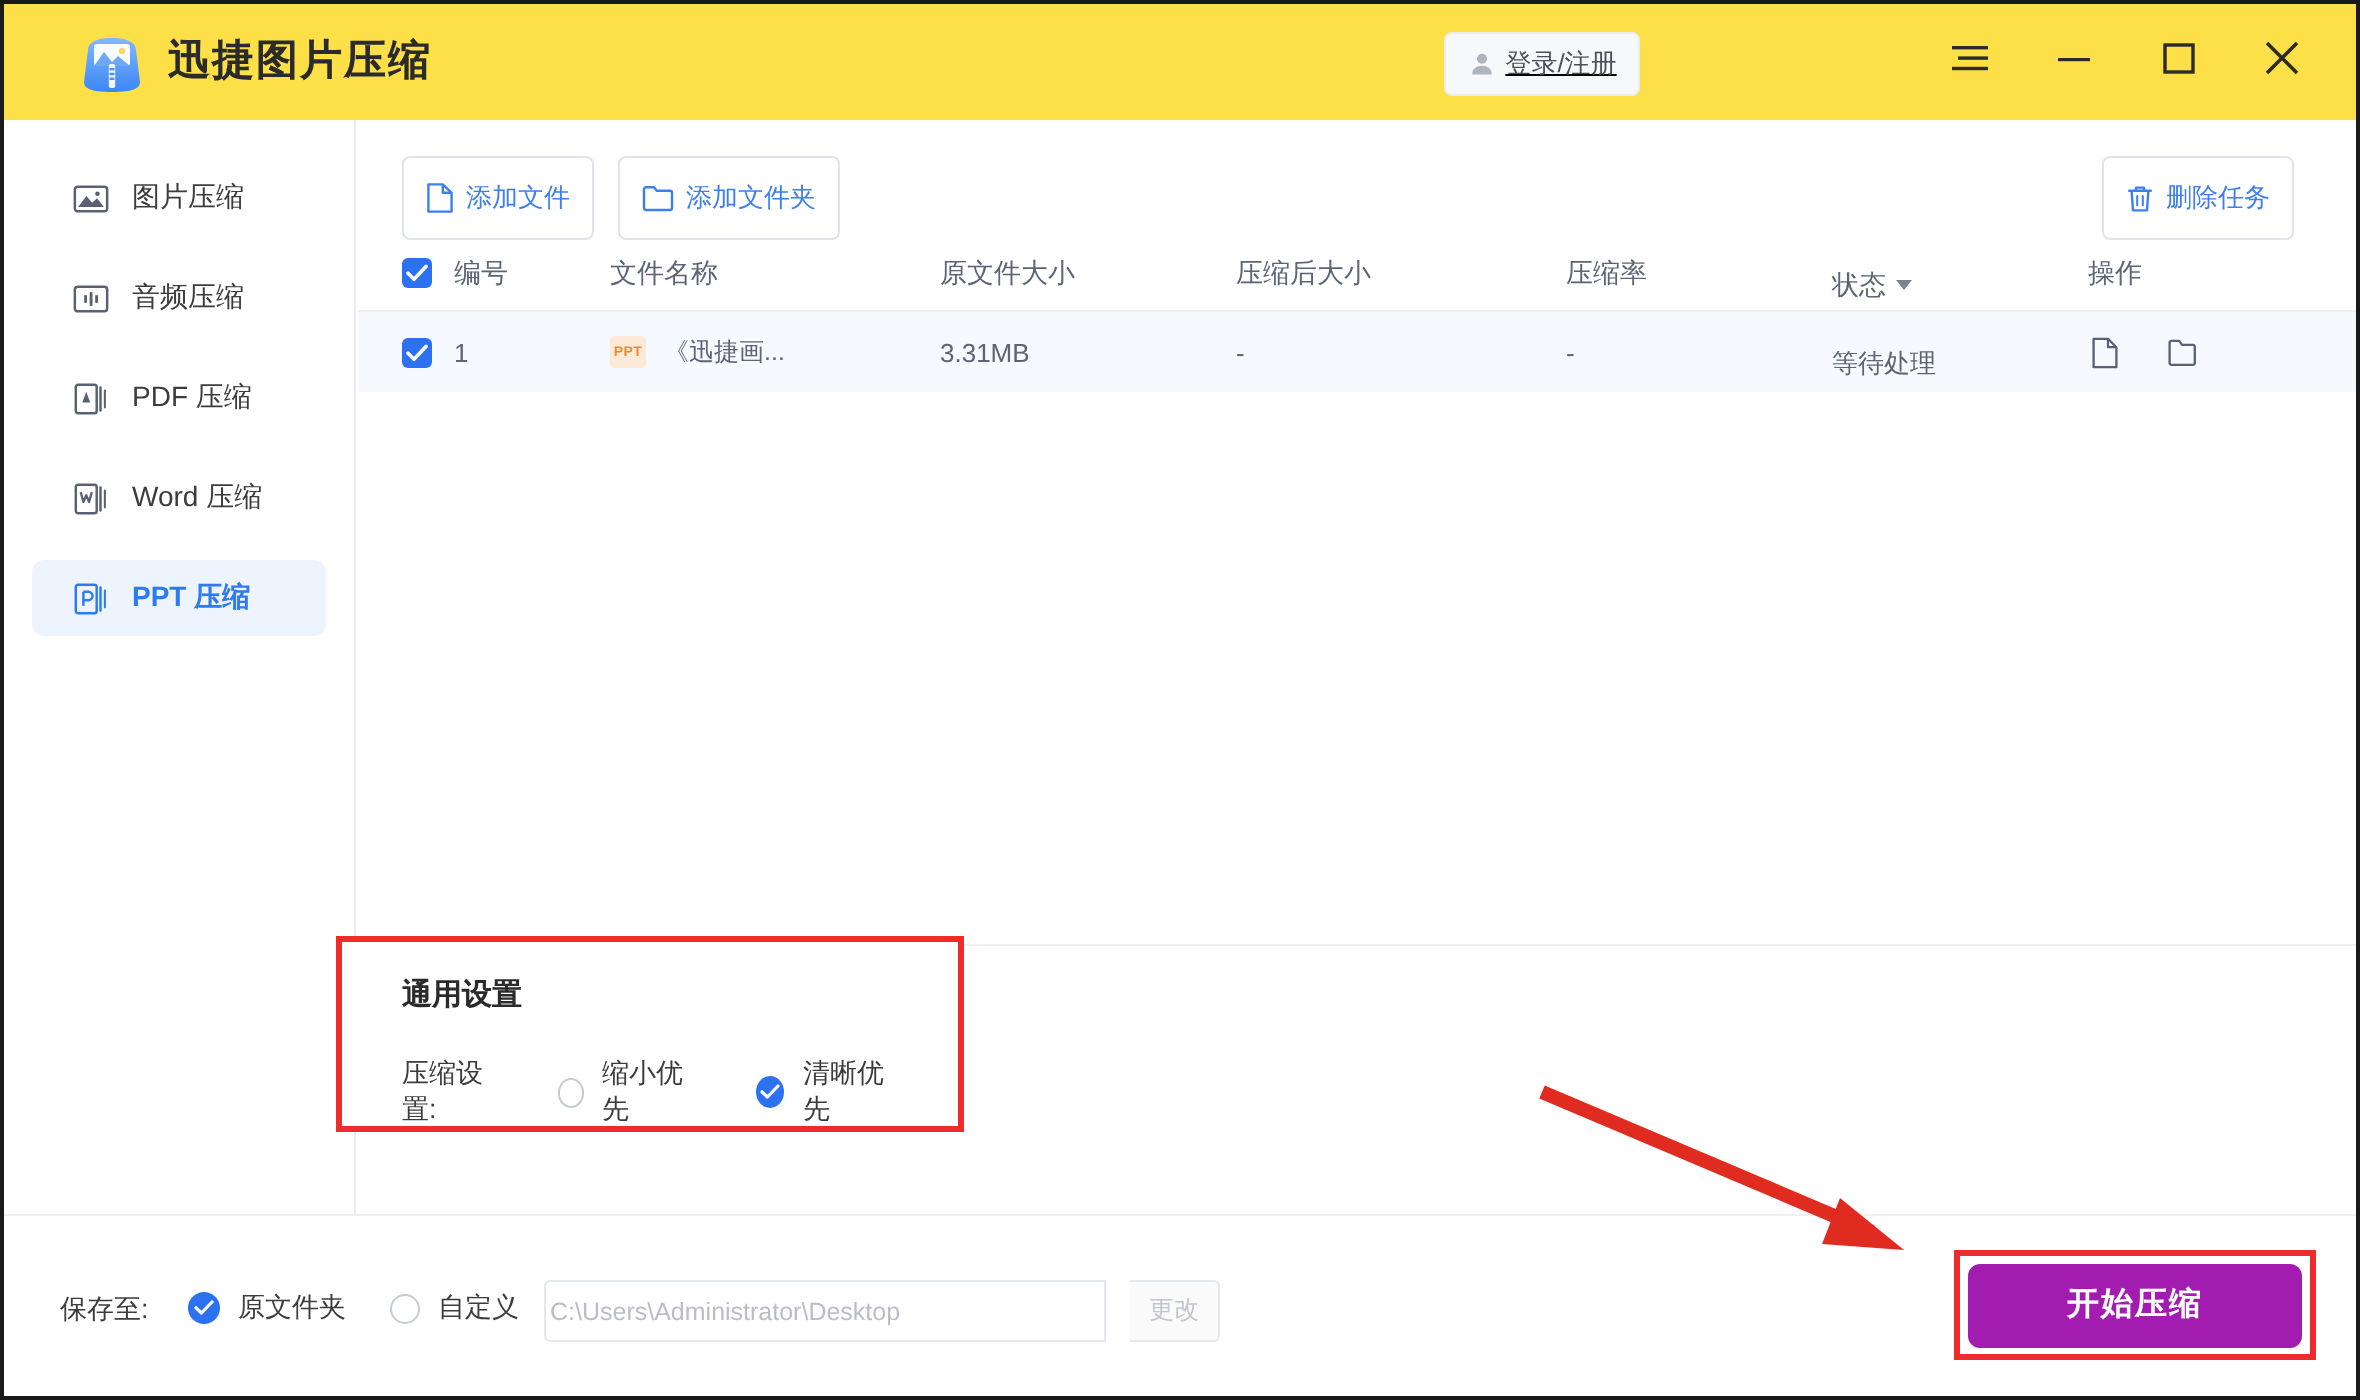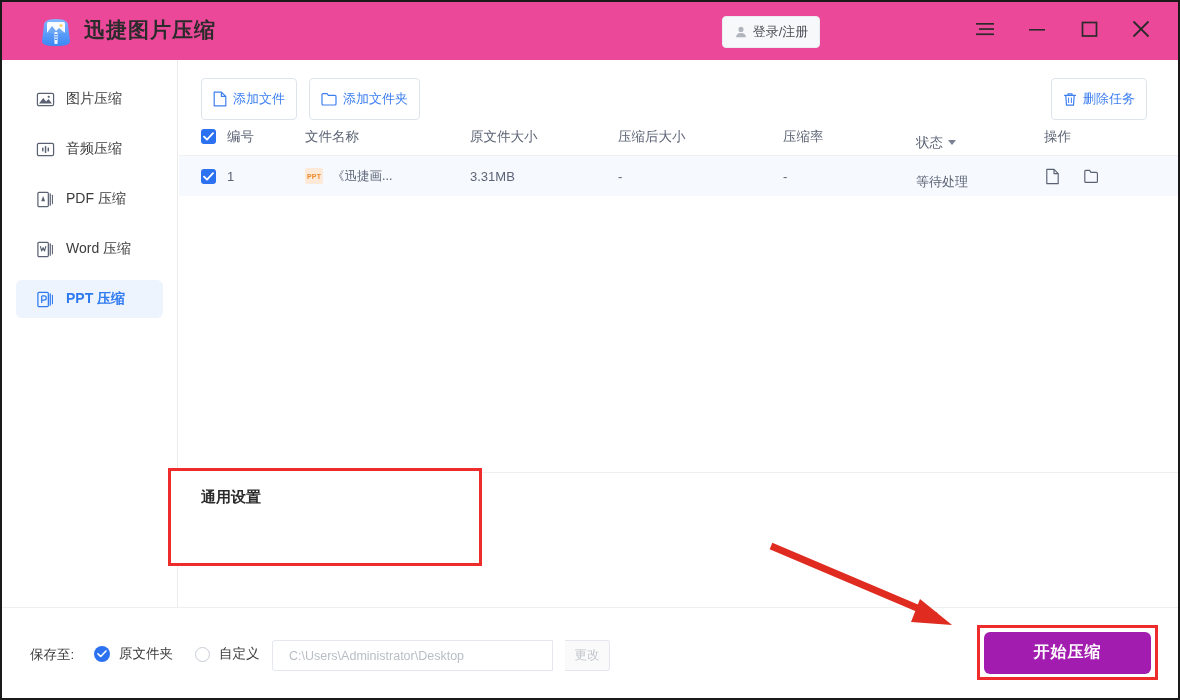--- a/index.html
+++ b/index.html
@@ -14,36 +14,37 @@
     width: 1180px; height: 700px;
     border: 2px solid #1a1a1a;
     background: #ffffff;
     overflow: hidden;
   }
 
   
   .titlebar {
     position: absolute; top: 0; left: 0;
     width: 1176px; height: 58px;
-    background: #ec4899;
+    background: #fde047;
     display: flex; align-items: center;
   }
   .logo-wrap { position: absolute; left: 36px; top: 11px; width: 36px; height: 36px; }
   .logo-svg { display: block; }
   .app-title {
     position: absolute; left: 82px; top: 14px;
     font-size: 21px; font-weight: bold; color: #2b2b2b;
     letter-spacing: 1px;
   }
   .login-btn {
     position: absolute; left: 720px; top: 14px;
     width: 98px; height: 32px;
     background: #f7f8fa; border: 1px solid #ebedf0; border-radius: 4px;
     display: flex; align-items: center; justify-content: center; gap: 5px;
     cursor: pointer;
+    text-decoration: underline;
   }
   .login-btn .label { font-size: 13px; color: #4b4f56; }
   .person-icon { width: 14px; height: 14px; display: block; }
 
   .win-btns { position: absolute; right: 22px; top: 12px; display: flex; align-items: center; gap: 22px; }
   .win-btn { width: 30px; height: 30px; display: flex; align-items: center; justify-content: center; cursor: pointer; }
 
   
   .sidebar {
     position: absolute; left: 0; top: 58px;
@@ -166,21 +167,21 @@
     border-top: 1px solid #efefef;
   }
   .save-label { position: absolute; left: 28px; top: 38px; font-size: 13.5px; color: #3c3c3c; }
   .save-opt1 { position: absolute; left: 92px; top: 37px; }
   .save-opt2 { position: absolute; left: 193px; top: 37px; }
   .path-box {
     position: absolute; left: 270px; top: 638px;
     width: 281px; height: 31px;
     border: 1px solid #e4e7ed; border-radius: 3px 0 0 3px;
     background: #ffffff;
-    display: flex; align-items: center; padding-left: 16px;
+    display: flex; align-items: center; padding-left: 2px;
   }
   .path-box .ptext { font-size: 12.5px; color: #b9bdc6; white-space: nowrap; }
   .change-btn {
     position: absolute; left: 563px; top: 638px;
     width: 45px; height: 31px;
     border: 1px solid #e4e7ed; border-left: none; border-radius: 0 3px 3px 0;
     background: #fafafa;
     display: flex; align-items: center; justify-content: center;
     cursor: pointer;
   }
@@ -395,20 +396,37 @@
             <path d="M1.8 3.4 A1 1 0 0 1 2.8 2.4 H6.6 L8 4.4 H13.4 A1 1 0 0 1 14.4 5.4 V13.4 A1 1 0 0 1 13.4 14.4 H2.8 A1 1 0 0 1 1.8 13.4 Z" fill="none" stroke="#5a6172" stroke-width="1.15" stroke-linejoin="round"></path>
           </svg>
         </div>
       </div>
     </div>
 
     <div class="mid-divider"></div>
 
     <div class="settings">
       <div class="s-title">通用设置</div>
+      <div class="s-row">
+        <span class="s-label">压缩设置:</span>
+
+        <div class="radio-opt">
+          <span class="radio-off"></span>
+          <span class="rtext">缩小优先</span>
+        </div>
+
+        <div class="radio-opt">
+          <span class="radio-on">
+            <svg width="10" height="8" viewBox="0 0 10 8">
+              <path d="M1 3.9 L3.7 6.5 L9 1" fill="none" stroke="#ffffff" stroke-width="1.6" stroke-linecap="round" stroke-linejoin="round"></path>
+            </svg>
+          </span>
+          <span class="rtext">清晰优先</span>
+        </div>
+      </div>
     </div>
   </div>
 
   <div class="bottombar">
     <span class="save-label">保存至:</span>
 
     <div class="radio-opt save-opt1">
       <span class="radio-on">
         <svg width="10" height="8" viewBox="0 0 10 8">
           <path d="M1 3.9 L3.7 6.5 L9 1" fill="none" stroke="#ffffff" stroke-width="1.6" stroke-linecap="round" stroke-linejoin="round"></path>

